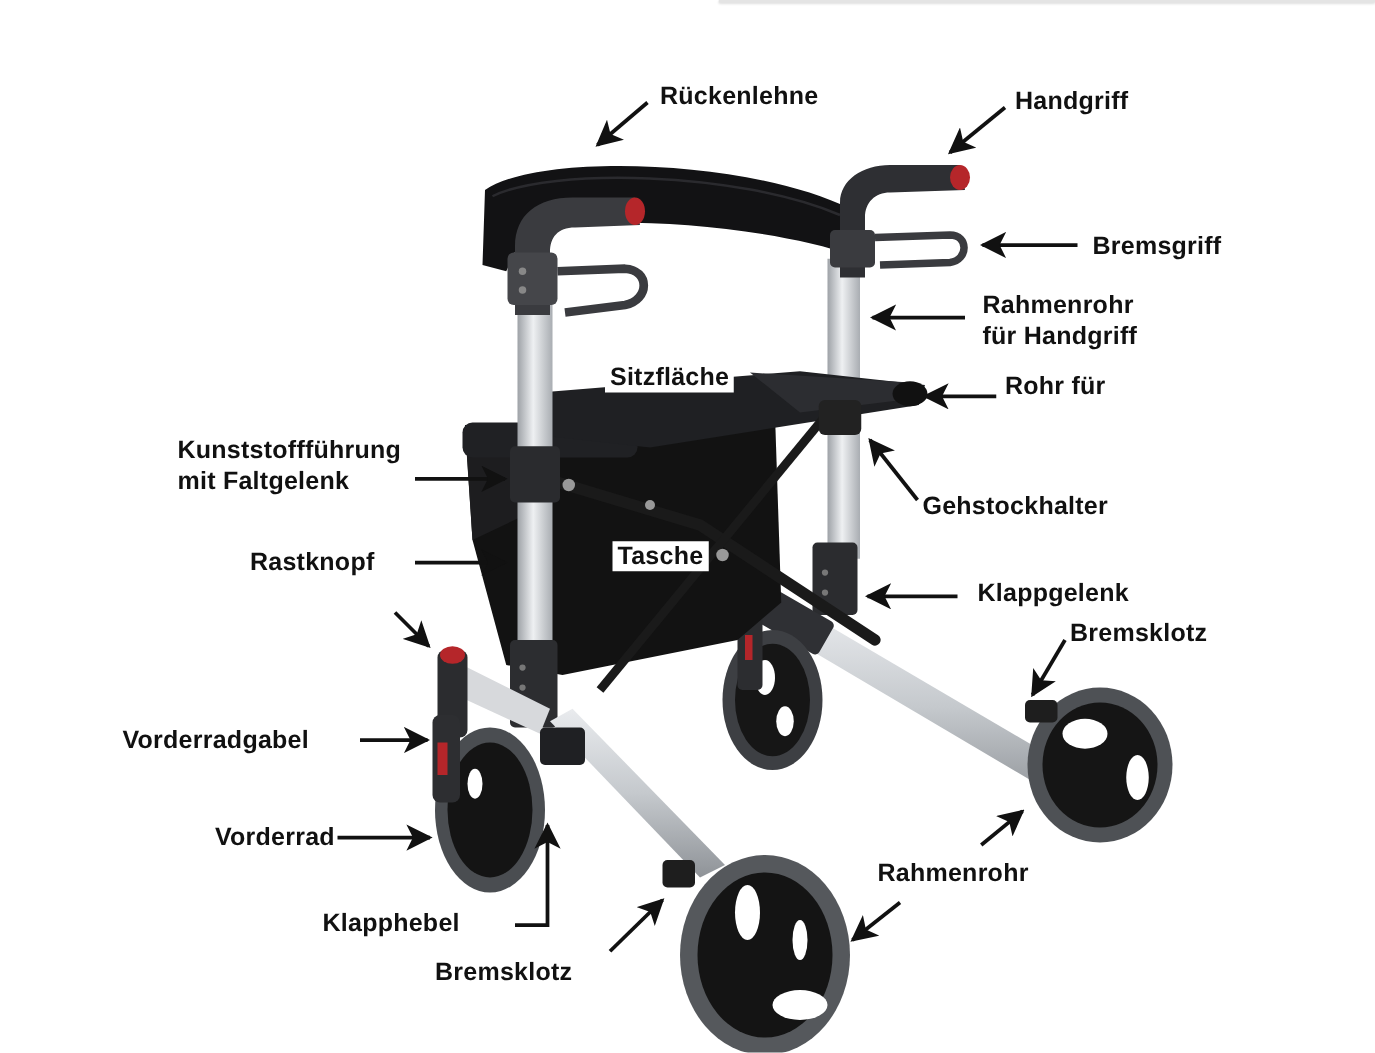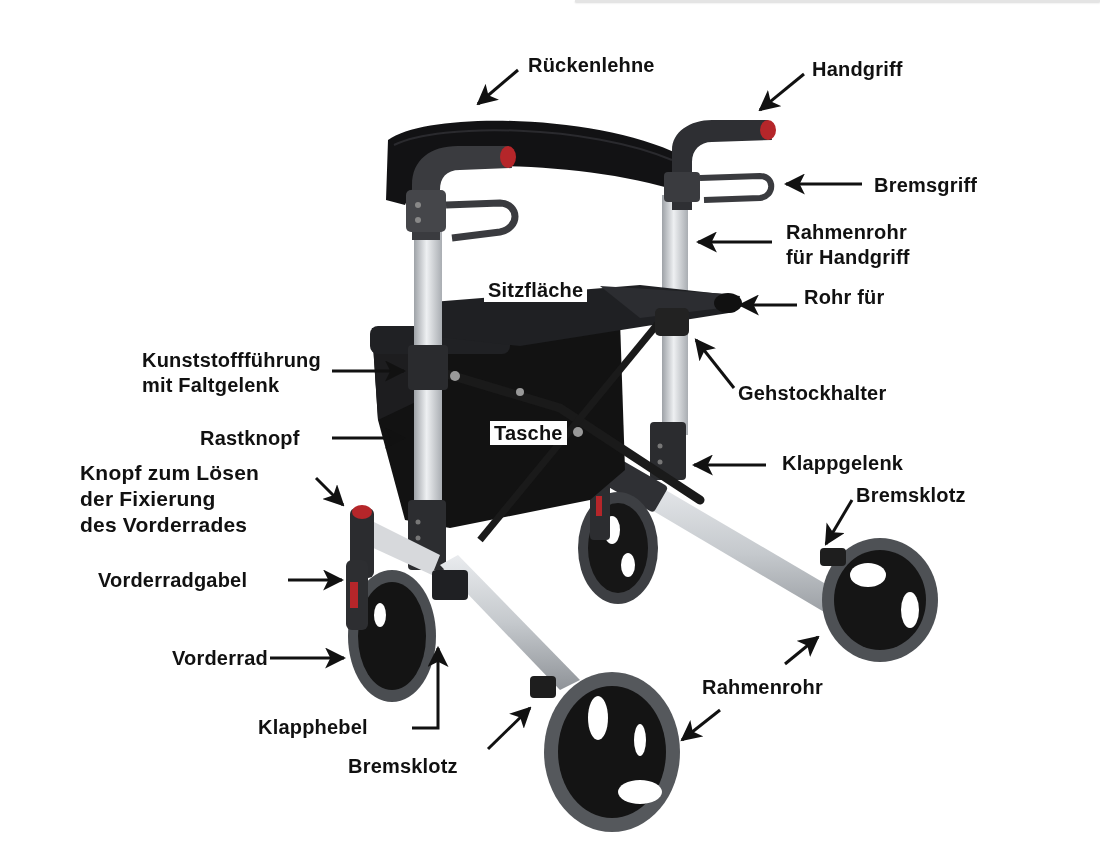--- a/index.html
+++ b/index.html
@@ -1,20 +1,20 @@
 <!DOCTYPE html>
 <html><head>
 <meta charset="utf-8">
 <style>
   html, body { margin:0; padding:0; background:#ffffff; }
   body { width:1100px; height:842px; position:relative; overflow:hidden;
          font-family:"Liberation Sans", "DejaVu Sans", sans-serif; }
   .topbar { position:absolute; left:575px; top:0; width:525px; height:2px;
             background:#e4e4e4; box-shadow:0 1px 2px #d8d8d8; }
-  .stage { position:absolute; left:0; top:0; width:1100px; height:680px; }
+  .stage { position:absolute; left:0; top:12px; width:1100px; height:680px; }
   .lbl { position:absolute; font-weight:bold; font-size:20px; line-height:22px;
          color:#111; white-space:nowrap; letter-spacing:0.2px; }
   .lbl.box { background:#ffffff; padding:1px 4px; }
   .lbl .line { display:block; }
   svg { position:absolute; left:0; top:0; }
 </style>
 </head>
 <body>
 
 <div class="topbar"></div>
@@ -177,41 +177,36 @@
 <div class="lbl" style="left:786px;top:220px;line-height:25px;">
   <span class="line">Rahmenrohr</span>
   <span class="line">für Handgriff</span>
 </div>
 <div class="lbl box" style="left:484px;top:278px;">
   <span class="line">Sitzfläche</span>
 </div>
 <div class="lbl" style="left:804px;top:284px;line-height:26px;">
   <span class="line">Rohr für</span>
 </div>
-<div class="lbl" style="left:142px;top:336px;line-height:25px;margin-top:12px;">
+<div class="lbl" style="left:142px;top:336px;line-height:25px;">
   <span class="line">Kunststoffführung</span>
   <span class="line">mit Faltgelenk</span>
 </div>
 <div class="lbl" style="left:738px;top:382px;">
   <span class="line">Gehstockhalter</span>
 </div>
 <div class="lbl" style="left:200px;top:427px;text-align:center;">
   <span class="line">Rastknopf</span>
 </div>
 <div class="lbl box" style="left:446px;top:421px;margin-left:44px;">
   <span class="line">Tasche</span>
 </div>
 <div class="lbl" style="left:782px;top:452px;">
   <span class="line">Klappgelenk</span>
 </div>
-<div class="lbl" style="left:80px;top:460px;font-size:21px;line-height:26px;">
-  <span class="line">Knopf zum Lösen</span>
-  <span class="line">der Fixierung</span>
-  <span class="line">des Vorderrades</span>
-</div>
 <div class="lbl" style="left:856px;top:484px;">
   <span class="line">Bremsklotz</span>
 </div>
 <div class="lbl" style="left:98px;top:569px;">
   <span class="line">Vorderradgabel</span>
 </div>
 <div class="lbl" style="left:148px;top:647px;margin-left:24px;">
   <span class="line">Vorderrad</span>
 </div>
 <div class="lbl" style="left:702px;top:676px;">

